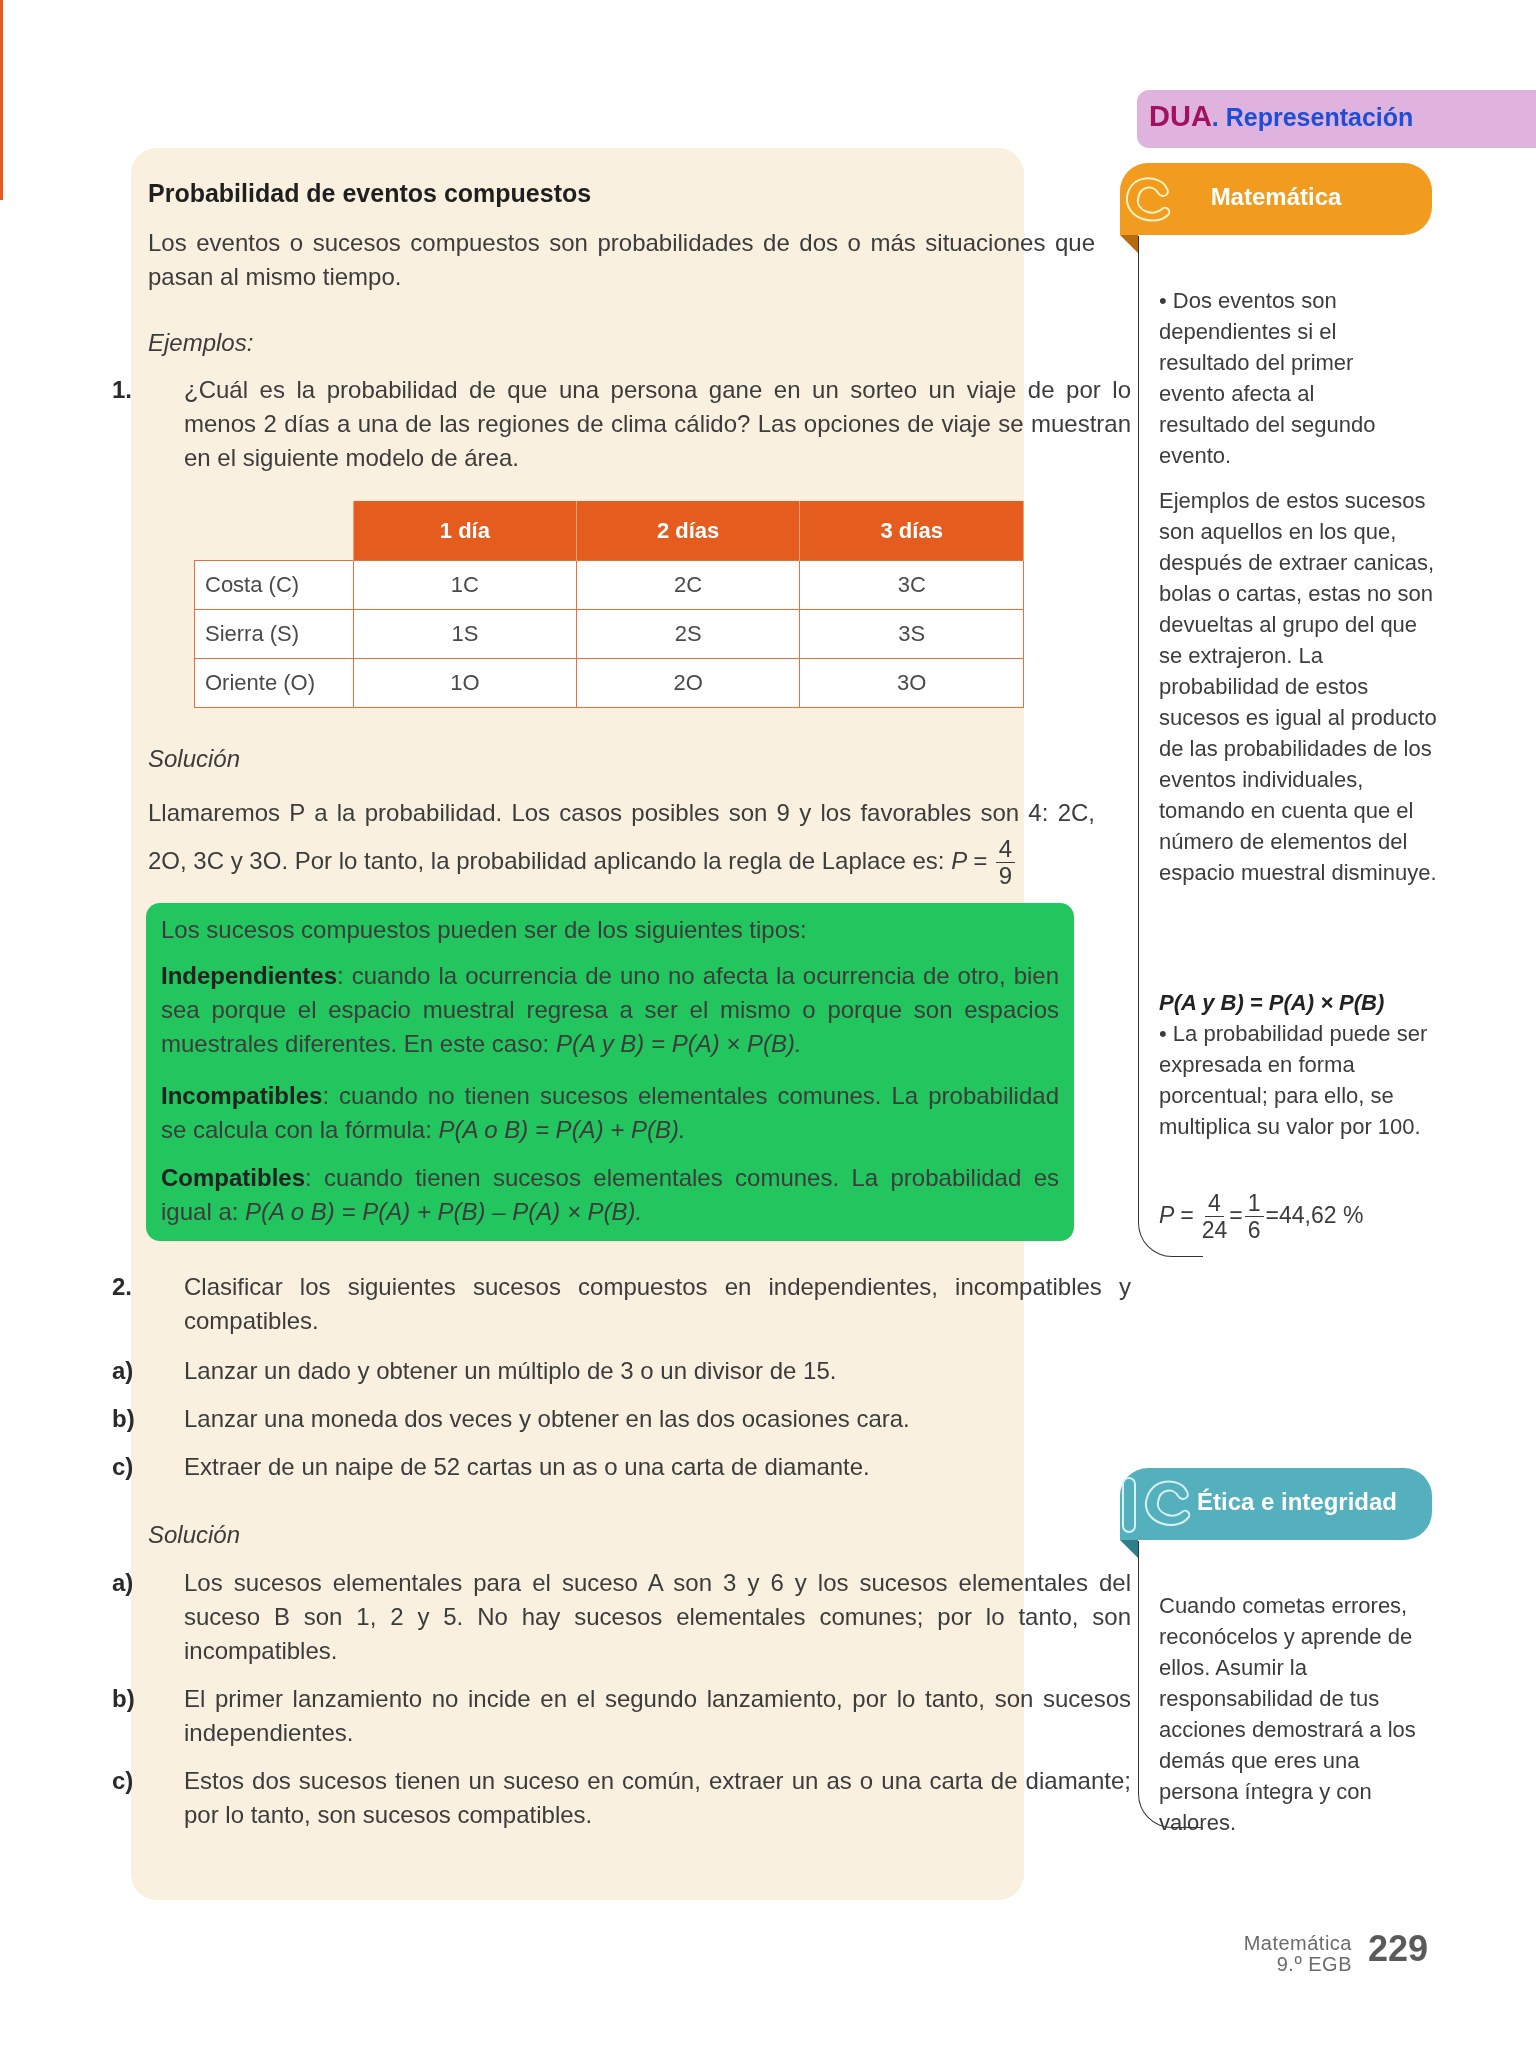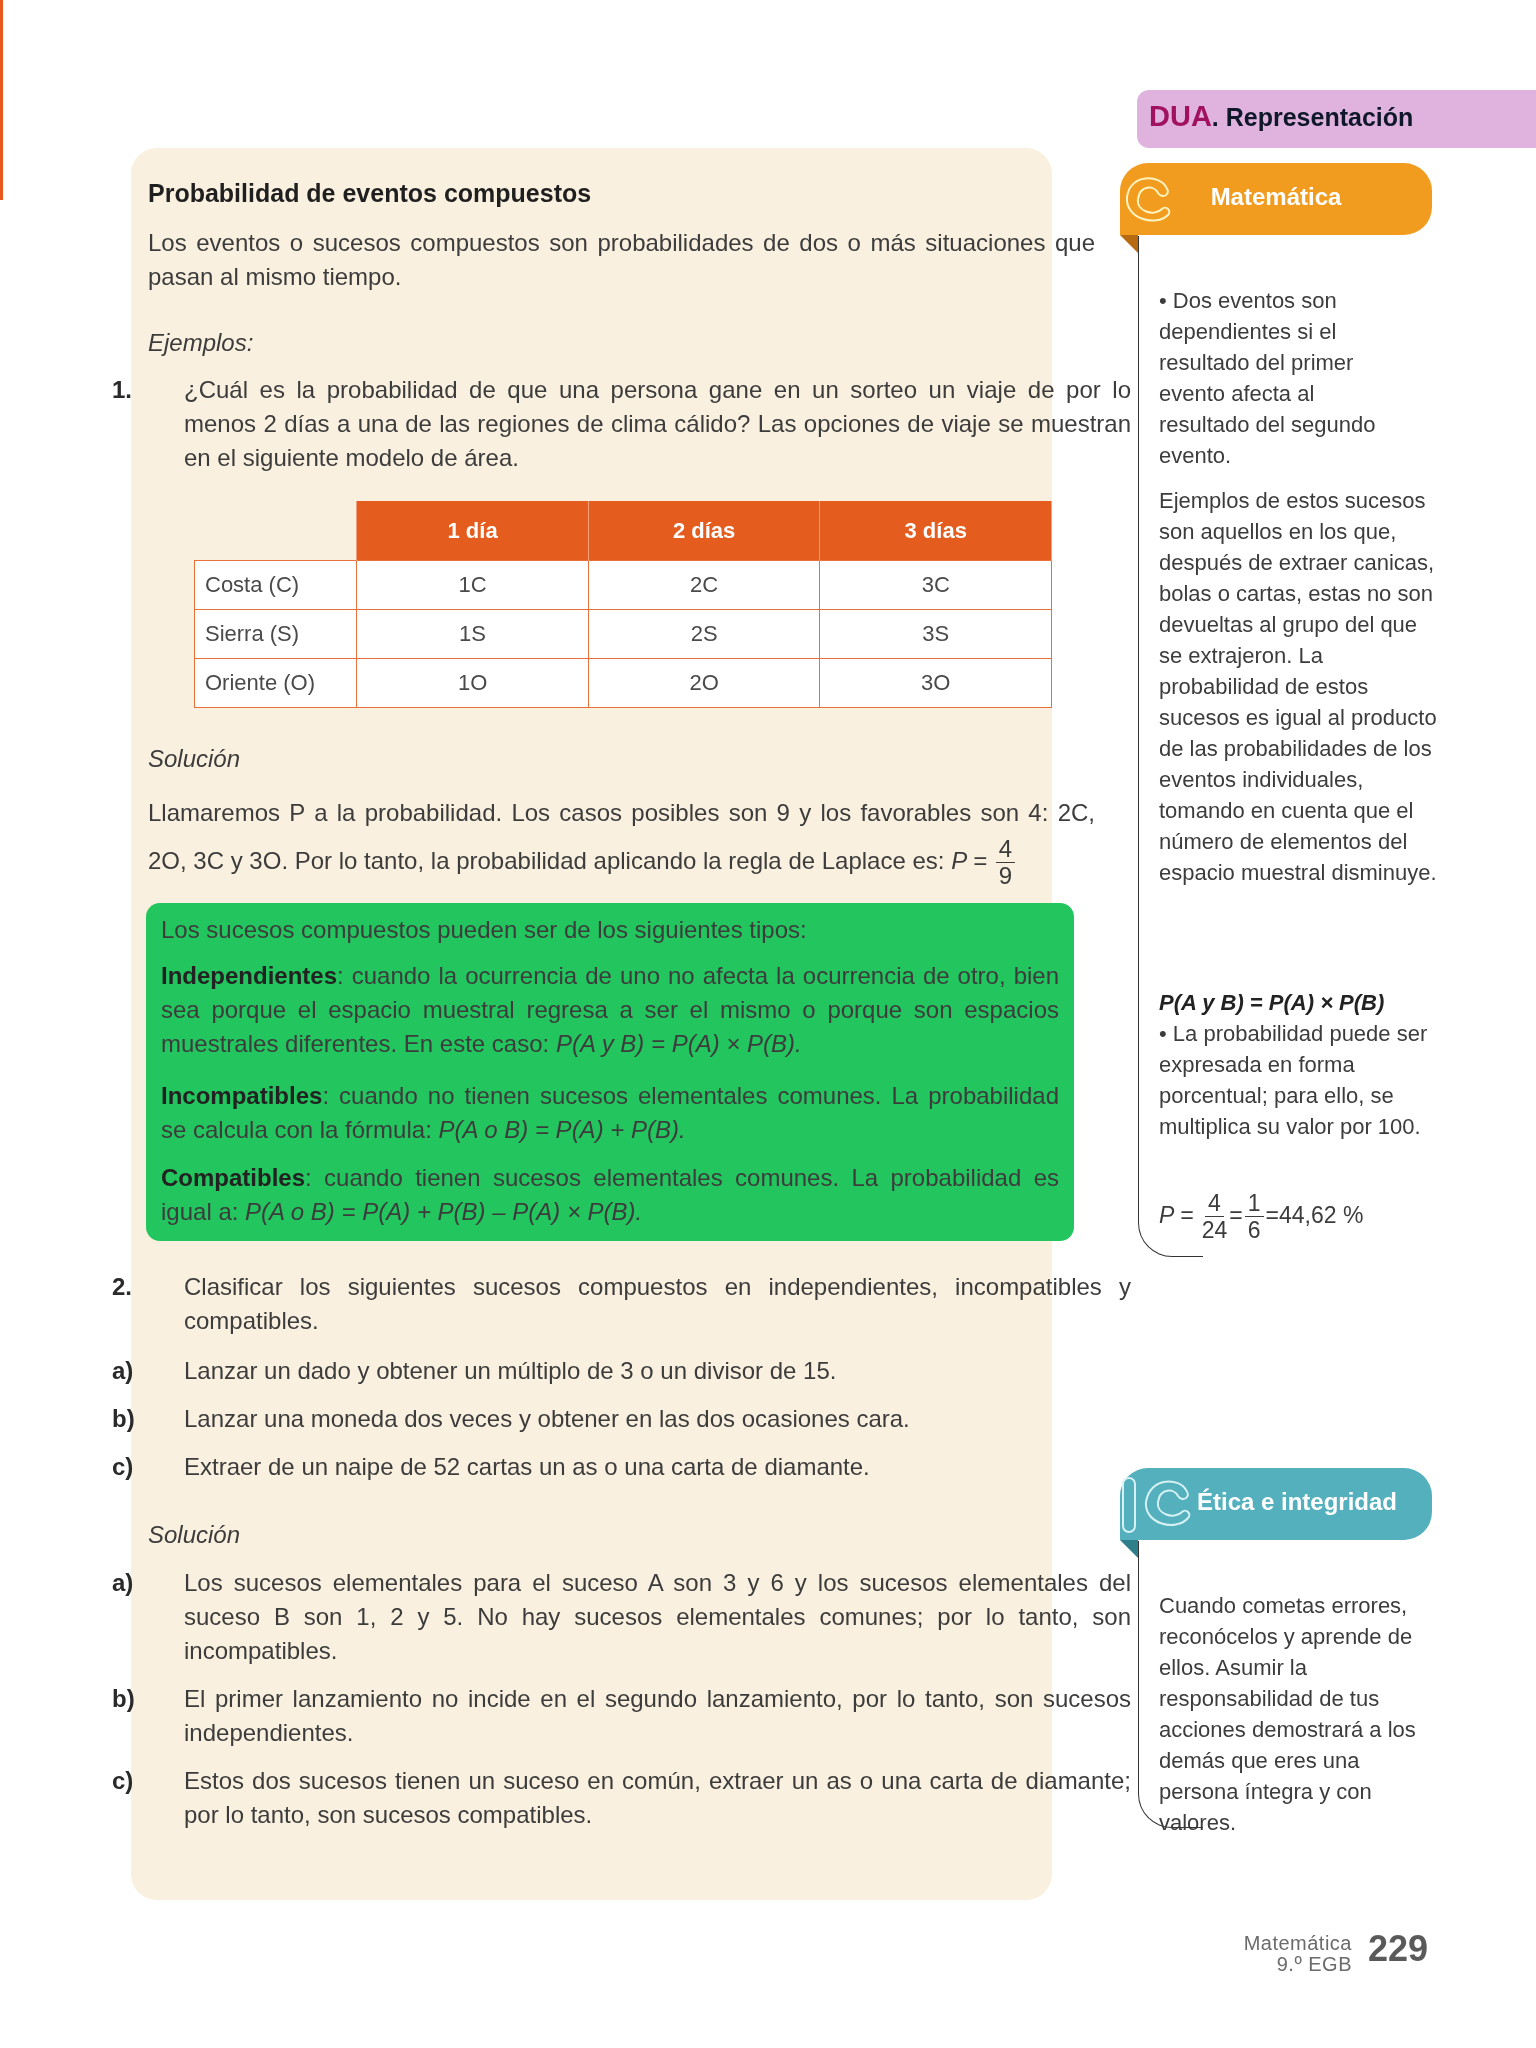--- a/index.html
+++ b/index.html
@@ -6,21 +6,21 @@
   body {
     width: 1536px; height: 2048px; position: relative; overflow: hidden;
     background: #ffffff; color: #3a3a3a;
     font-family: "Liberation Sans", "DejaVu Sans", sans-serif;
   }
   .edge-stripe { position: absolute; left: 0; top: 0; width: 3px; height: 200px; background: #e8591f; }
 
   
   .main-panel {
     position: absolute; left: 131px; top: 148px; width: 893px; height: 1752px;
-    background: #f9f0df; border-radius: 26px; padding-left: 28px;
+    background: #f9f0df; border-radius: 26px;
   }
   .mp { position: absolute; left: 17px; width: 947px; font-size: 24px; line-height: 34px; color: #3c3c3c; }
   .title { font-weight: bold; color: #1f1f1f; font-size: 25px; }
   .justify { text-align: justify; }
   .italic { font-style: italic; }
   .num { font-weight: bold; color: #2a2a2a; display: inline-block; width: 36px; }
   .hang { padding-left: 36px; text-indent: -36px; }
 
   
   .area-table { position: absolute; left: 63px; top: 353px; border-collapse: collapse; font-size: 22px; color: #4a4a4a; }
@@ -40,21 +40,21 @@
   }
   .ib { position: absolute; left: 15px; width: 898px; font-size: 24px; line-height: 34px; color: #3c3c3c; text-align: justify; }
   .ib b { color: #222; }
 
   
   .dua-banner {
     position: absolute; left: 1137px; top: 90px; width: 399px; height: 58px;
     background: #dfb3dd; border-radius: 12px 0 0 12px;
   }
   .dua-banner .dua { position: absolute; left: 12px; top: 10px; font-size: 29px; font-weight: bold; color: #a0115f; }
-  .dua-banner .dua small { font-size: 25px; font-weight: bold; color: #0f172a; }
+  .dua-banner .dua small { font-size: 25px; font-weight: bold; color: #1d4ed8; }
 
   .side-tab {
     position: absolute; left: 1120px; width: 312px; height: 72px;
     border-radius: 28px 28px 28px 0;
   }
   .side-tab .label { position: absolute; width: 100%; text-align: center; top: 20px; font-size: 24px; font-weight: bold; color: #fff; }
   .tab-math { top: 163px; background: #f29c1f; }
   .tab-etica { top: 1468px; background: #54b0bd; }
   .fold { position: absolute; left: 1120px; width: 0; height: 0; border-top: 18px solid; border-left: 18px solid transparent; }
   .side-frame {

